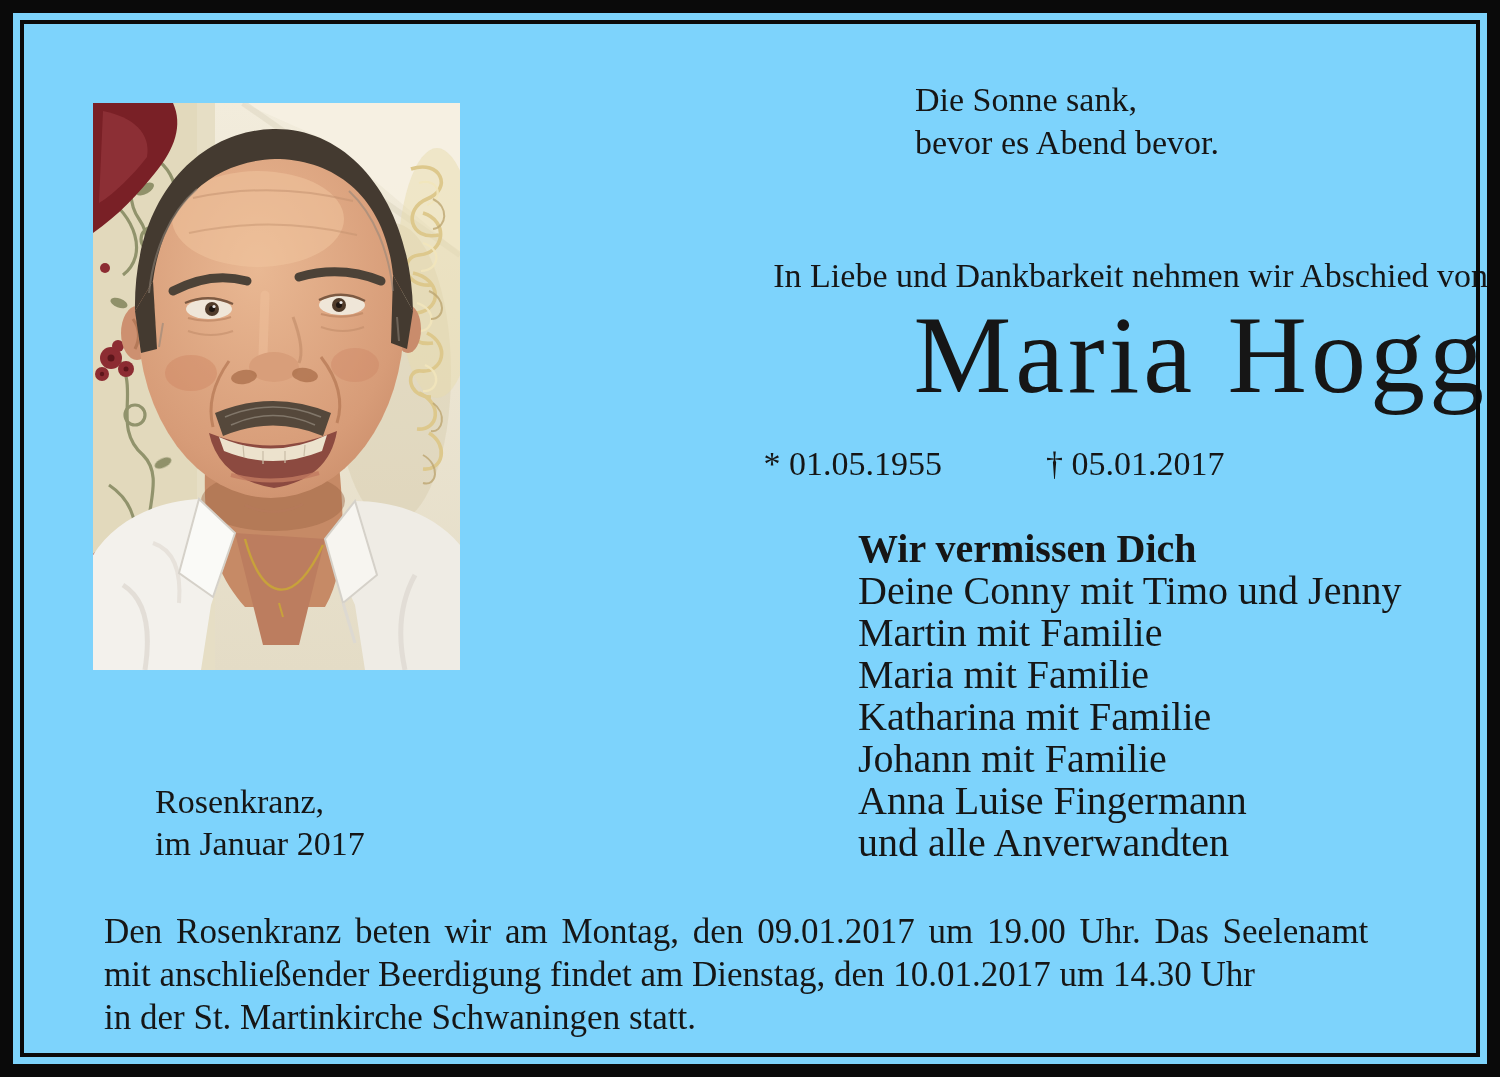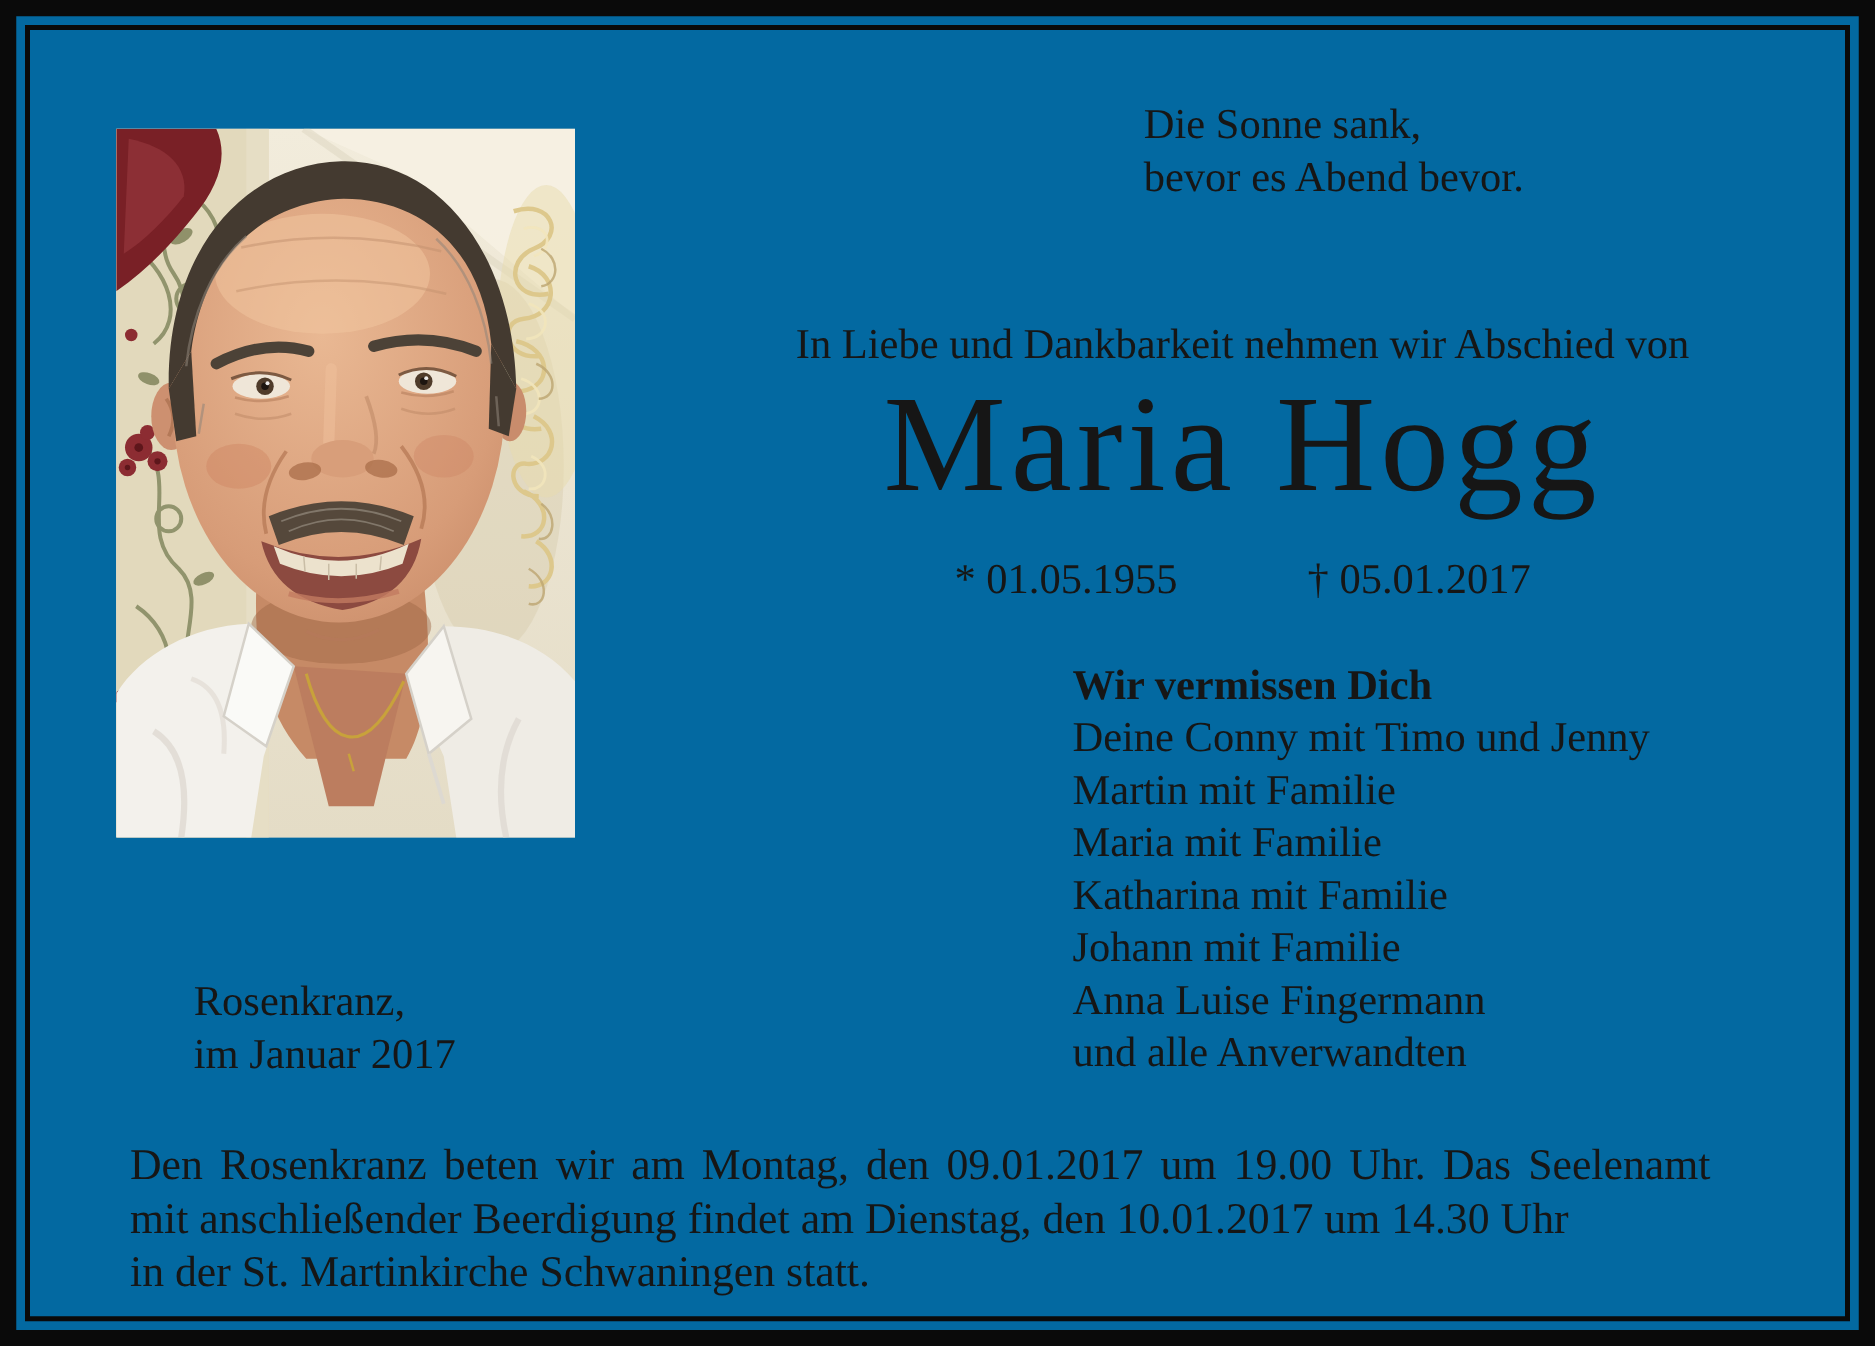--- a/index.html
+++ b/index.html
@@ -1,34 +1,34 @@
 <!DOCTYPE html>
 <html><head>
 <meta charset="utf-8">
 <style>
   html,body{margin:0;padding:0;background:#444;}
   .page{
     position:relative;
     width:1500px;height:1077px;
-    background:#0369a1;
+    background:#7dd3fc;
     font-family:"Liberation Serif",serif;
     color:#161616;
     overflow:hidden;
   }
   .outer-frame{position:absolute;inset:0;border:13px solid #0a0a0a;pointer-events:none;z-index:5;}
   .inner-frame{position:absolute;inset:20px;border:4px solid #0a0a0a;pointer-events:none;z-index:5;}
 
   .abs{position:absolute;}
 
   .epigraph{left:915px;top:78px;font-size:34px;line-height:43px;}
-  .center-col{left:500px;right:12px;text-align:center;}
+  .center-col{left:500px;right:12px;text-align:right;}
   .intro{top:256px;font-size:34px;line-height:40px;}
   .name{top:298px;font-size:110px;line-height:114px;letter-spacing:4px;font-weight:normal;margin:0;}
   .dates{top:444px;font-size:34px;line-height:40px;display:flex;justify-content:center;gap:104px;}
-  .mourners{left:858px;top:528px;font-size:34px;line-height:42px;}
+  .mourners{left:858px;top:528px;font-size:40px;line-height:42px;}
   .mourners .head{font-weight:bold;}
   .place-date{left:155px;top:781px;font-size:34px;line-height:42px;}
   .announcement{left:104px;top:910px;font-size:35px;line-height:43px;width:1330px;}
   .announcement .l1{word-spacing:5px;}
 
   .photo{
     left:93px;top:103px;width:367px;height:567px;
     background:#e9e2d0;
   }
   .photo svg{display:block;width:100%;height:100%;}

